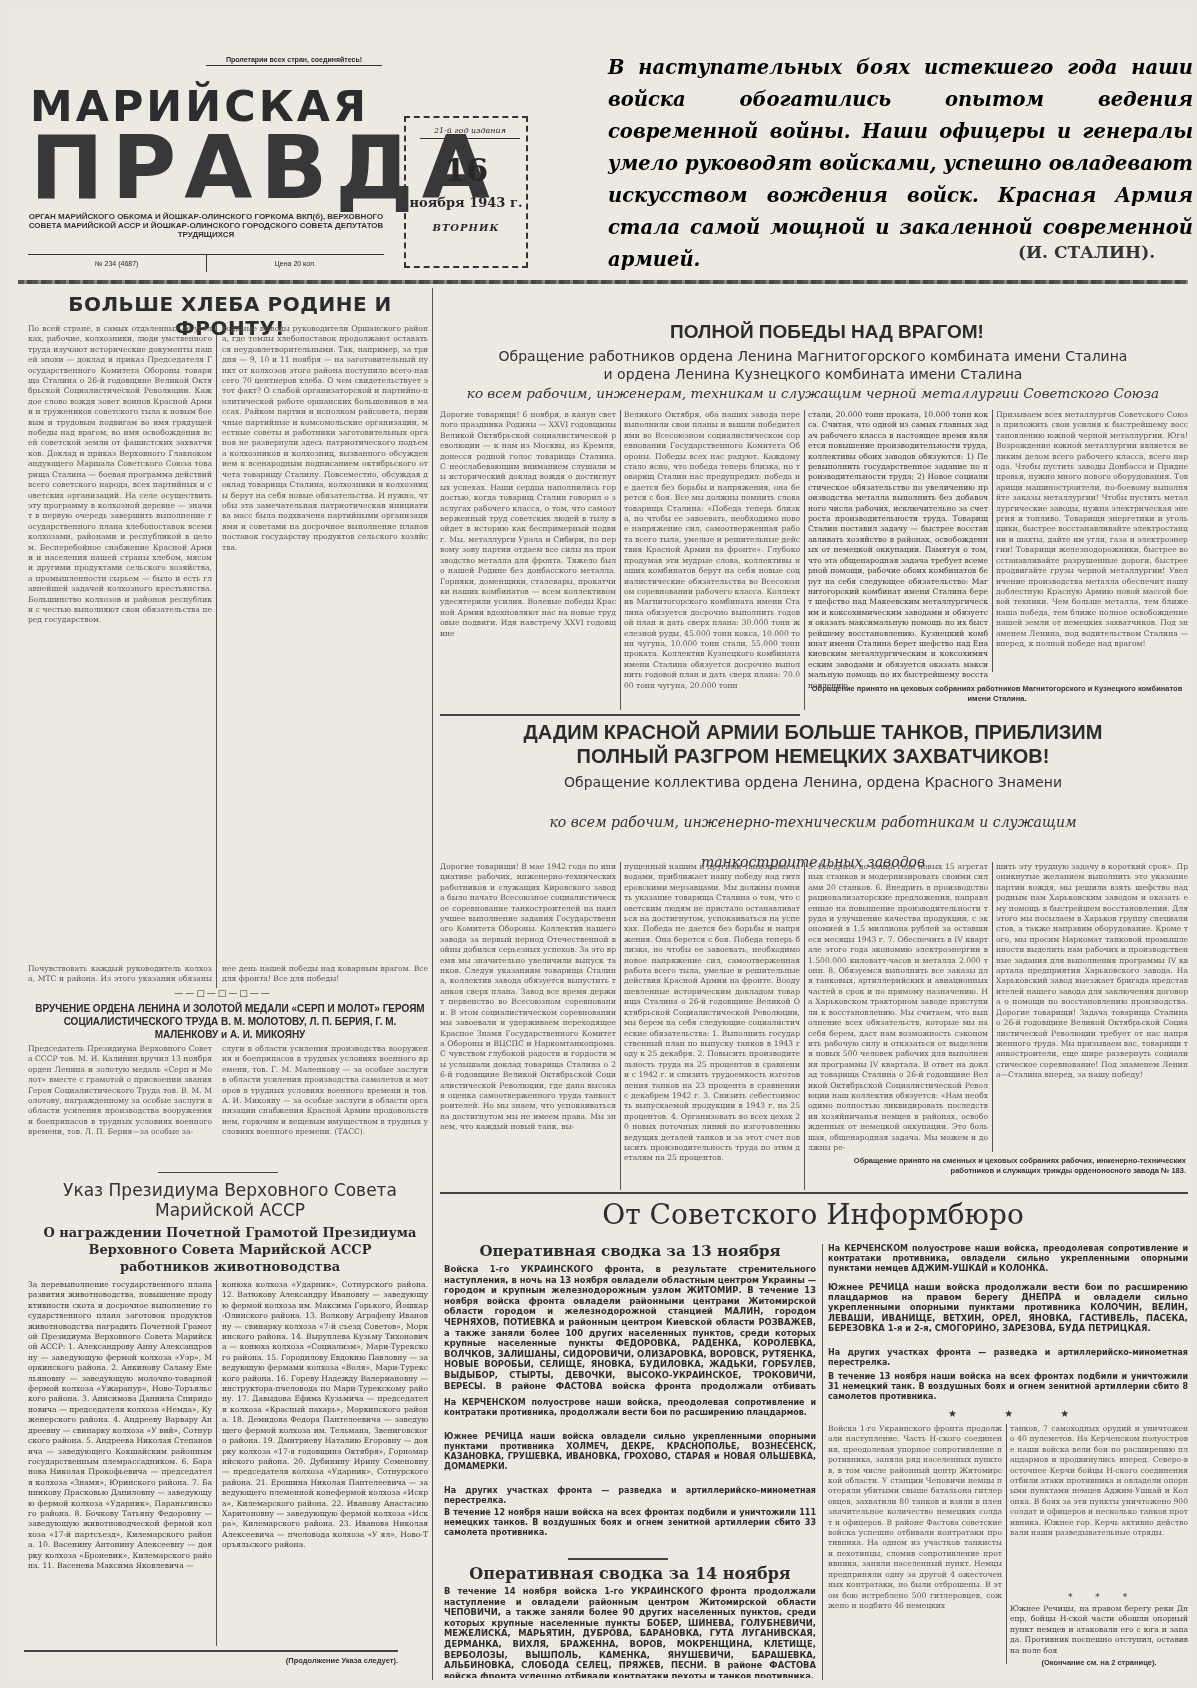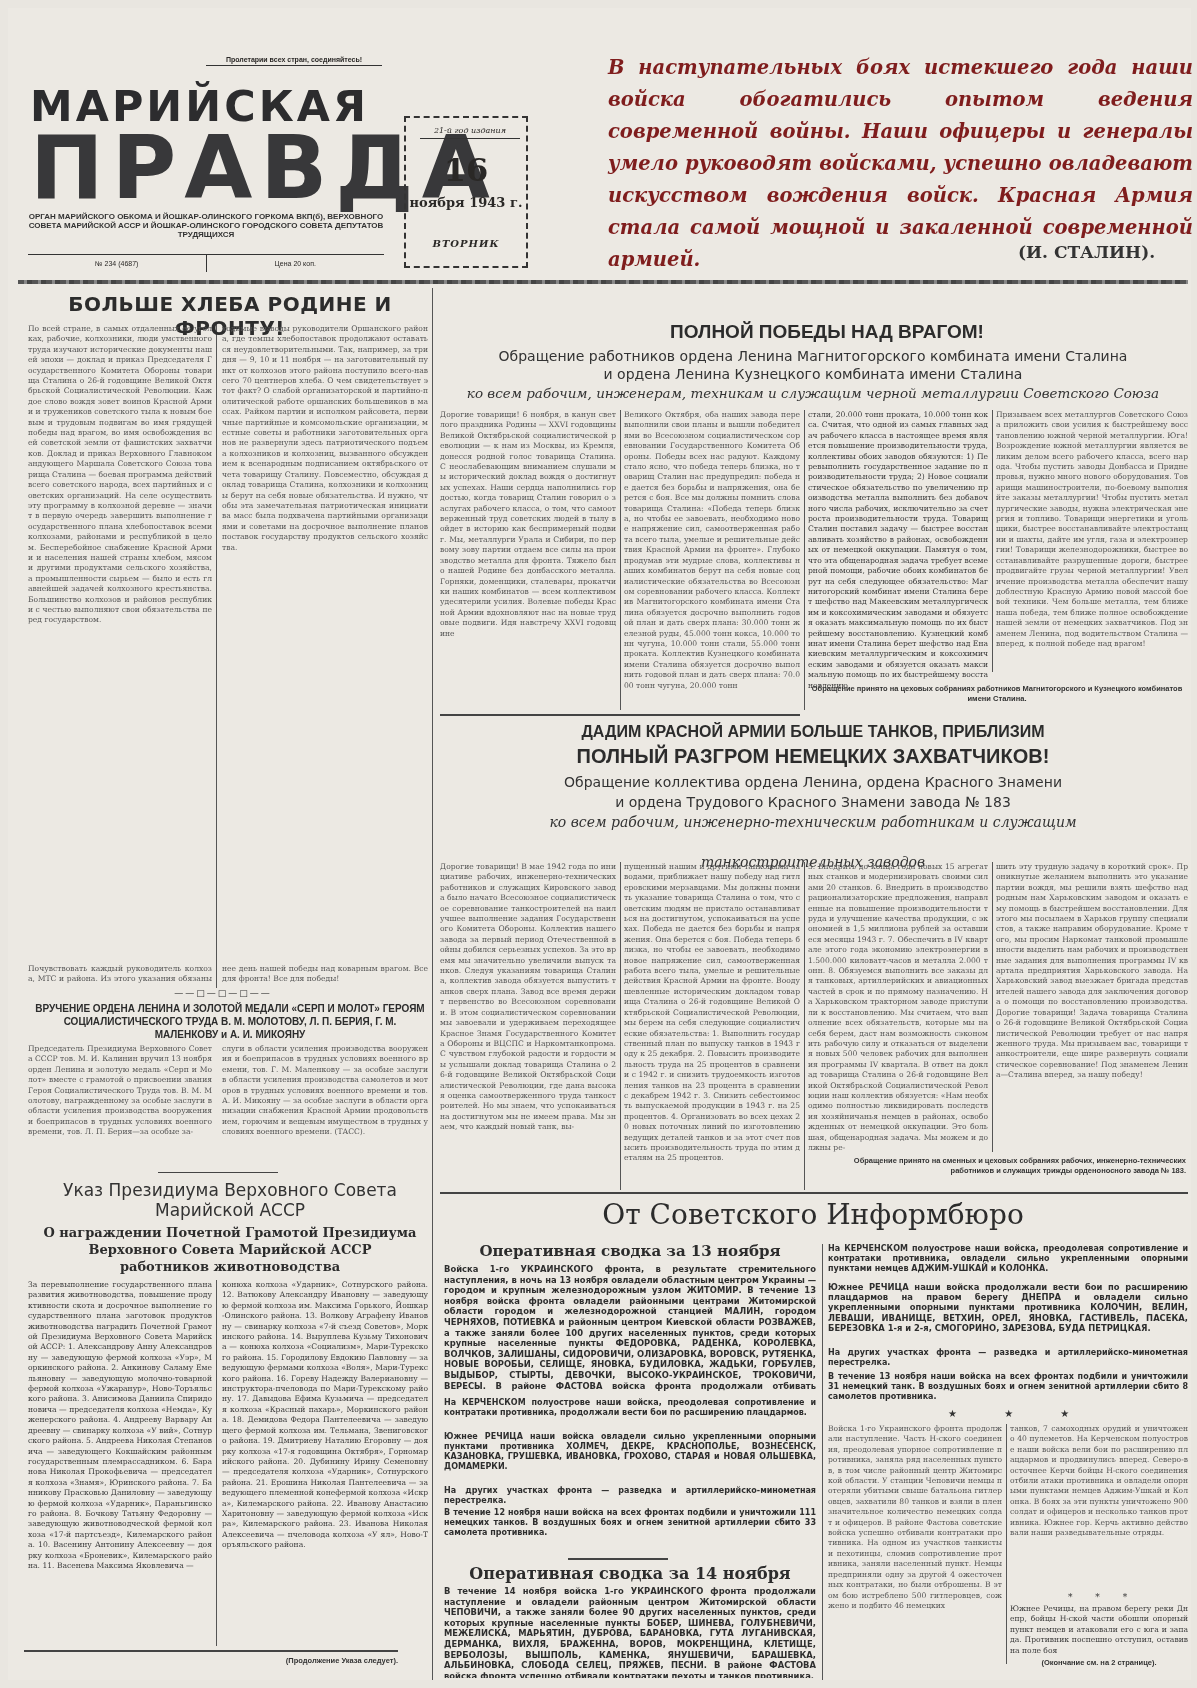--- a/index.html
+++ b/index.html
@@ -43,25 +43,25 @@
   .issue-row span { flex: 1; text-align: center; padding-top: 5px; }
   .issue-row span:first-child { border-right: 1px solid #333; }
   .datebox {
     position: absolute; left: 396px; top: 108px; width: 124px; height: 152px;
     border: 2px dashed #333; text-align: center;
     font-family: "DejaVu Serif", serif;
   }
   .datebox .yr { font-style: italic; font-size: 8px; margin-top: 8px; border-bottom: 1px solid #333; padding-bottom: 3px; margin-left: 14px; margin-right: 6px; }
   .datebox .day { font-size: 32px; font-weight: bold; margin-top: 12px; }
   .datebox .mon { font-size: 13px; font-weight: bold; margin-top: 6px; }
-  .datebox .wd { font-size: 10px; font-style: italic; font-weight: bold; margin-top: 28px; letter-spacing: 1px; }
+  .datebox .wd { font-size: 10px; font-style: italic; font-weight: bold; margin-top: 12px; letter-spacing: 1px; }
   .quote {
     position: absolute; left: 600px; top: 44px; width: 585px;
     font-family: "DejaVu Serif", serif; font-style: italic; font-weight: bold;
-    font-size: 19.5px; line-height: 32px; color: #7f1d1d; text-align: justify;
+    font-size: 19.5px; line-height: 32px; color: #000000; text-align: justify;
   }
   .quote-author {
     position: absolute; left: 1010px; top: 234px;
     font-family: "DejaVu Serif", serif; font-weight: bold; font-size: 17px; color: #333;
   }
   .mast-rule {
     position: absolute; left: 10px; top: 272px; width: 1170px; height: 4px;
     background: repeating-linear-gradient(90deg,#555 0 6px,#888 6px 9px,#444 9px 14px);
   }
   .vrule { position: absolute; width: 1px; background: #555; }
@@ -140,24 +140,23 @@
   <div class="col" style="left:432px; top:402px; width:176px; height:300px;">Дорогие товарищи! 6 ноября, в канун светлого праздника Родины — XXVI годовщины Великой Октябрьской социалистической революции — к нам из Москвы, из Кремля, донесся родной голос товарища Сталина. С неослабевающим вниманием слушали мы исторический доклад вождя о достигнутых успехах. Наши сердца наполнились гордостью, когда товарищ Сталин говорил о заслугах рабочего класса, о том, что самоотверженный труд советских людей в тылу войдет в историю как беспримерный подвиг. Мы, металлурги Урала и Сибири, по первому зову партии отдаем все силы на производство металла для фронта. Тяжело было нашей Родине без донбасского металла. Горняки, доменщики, сталевары, прокатчики наших комбинатов — всем коллективом удесятерили усилия. Волевые победы Красной Армии вдохновляют нас на новые трудовые подвиги. Идя навстречу XXVI годовщине</div>
   <div class="vrule" style="left:612px; top:402px; height:300px;"></div>
   <div class="col" style="left:616px; top:402px; width:176px; height:300px;">Великого Октября, оба наших завода перевыполнили свои планы и вышли победителями во Всесоюзном социалистическом соревновании Государственного Комитета Обороны. Победы всех нас радуют. Каждому стало ясно, что победа теперь близка, но товарищ Сталин нас предупредил: победа не дается без борьбы и напряжения, она берется с боя. Все мы должны помнить слова товарища Сталина: «Победа теперь близка, но чтобы ее завоевать, необходимо новое напряжение сил, самоотверженная работа всего тыла, умелые и решительные действия Красной Армии на фронте». Глубоко продумав эти мудрые слова, коллективы наших комбинатов берут на себя новые социалистические обязательства во Всесоюзном соревновании рабочего класса. Коллектив Магнитогорского комбината имени Сталина обязуется досрочно выполнить годовой план и дать сверх плана: 30.000 тонн железной руды, 45.000 тонн кокса, 10.000 тонн чугуна, 10.000 тонн стали, 55.000 тонн проката. Коллектив Кузнецкого комбината имени Сталина обязуется досрочно выполнить годовой план и дать сверх плана: 70.000 тонн чугуна, 20.000 тонн</div>
   <div class="vrule" style="left:796px; top:402px; height:300px;"></div>
   <div class="col bold" style="left:800px; top:402px; width:180px; height:300px;">стали, 20.000 тонн проката, 10.000 тонн кокса. Считая, что одной из самых главных задач рабочего класса в настоящее время является повышение производительности труда, коллективы обоих заводов обязуются: 1) Перевыполнить государственное задание по производительности труда; 2) Новое социалистическое обязательство по увеличению производства металла выполнить без добавочного числа рабочих, исключительно за счет роста производительности труда. Товарищ Сталин поставил задачу — быстрее восстанавливать хозяйство в районах, освобожденных от немецкой оккупации. Памятуя о том, что эта общенародная задача требует всемерной помощи, рабочие обоих комбинатов берут на себя следующее обязательство: Магнитогорский комбинат имени Сталина берет шефство над Макеевским металлургическим и коксохимическим заводами и обязуется оказать максимальную помощь по их быстрейшему восстановлению. Кузнецкий комбинат имени Сталина берет шефство над Енакиевским металлургическим и коксохимическим заводами и обязуется оказать максимальную помощь по их быстрейшему восстановлению.</div>
   <div class="vrule" style="left:984px; top:402px; height:262px;"></div>
   <div class="col" style="left:988px; top:402px; width:192px; height:262px;">Призываем всех металлургов Советского Союза приложить свои усилия к быстрейшему восстановлению южной черной металлургии. Юга! Возрождение южной металлургии является великим делом всего рабочего класса, всего народа. Чтобы пустить заводы Донбасса и Приднепровья, нужно много нового оборудования. Товарищи машиностроители, по-боевому выполняйте заказы металлургии! Чтобы пустить металлургические заводы, нужна электрическая энергия и топливо. Товарищи энергетики и угольщики, быстрее восстанавливайте электростанции и шахты, дайте им угля, газа и электроэнергии! Товарищи железнодорожники, быстрее восстанавливайте разрушенные дороги, быстрее продвигайте грузы черной металлургии! Увеличение производства металла обеспечит нашу доблестную Красную Армию новой массой боевой техники. Чем больше металла, тем ближе наша победа, тем ближе полное освобождение нашей земли от немецких захватчиков. Под знаменем Ленина, под водительством Сталина — вперед, к полной победе над врагом!</div>
   <div class="sign" style="left:800px; top:676px; width:378px; text-align:center;">Обращение принято на цеховых собраниях работников Магнитогорского и Кузнецкого комбинатов имени Сталина.</div>
   <div class="hrule" style="left:432px; top:706px; width:360px;"></div>
 
-  <div class="h-bold-sans" style="position:absolute; left:430px; top:712px; width:750px; font-size:16px; line-height:24px; font-family:'Liberation Sans',sans-serif;text-align:center;">ДАДИМ КРАСНОЙ АРМИИ БОЛЬШЕ ТАНКОВ, ПРИБЛИЗИМ</div>
+  <div class="h-bold-sans" style="position:absolute; left:430px; top:712px; width:750px; font-size:20px; line-height:24px; font-family:'Liberation Sans',sans-serif;text-align:center;">ДАДИМ КРАСНОЙ АРМИИ БОЛЬШЕ ТАНКОВ, ПРИБЛИЗИМ</div>
   <div class="h-bold-sans" style="position:absolute; left:430px; top:736px; width:750px; font-size:20px; line-height:24px; font-family:'Liberation Sans',sans-serif;">ПОЛНЫЙ РАЗГРОМ НЕМЕЦКИХ ЗАХВАТЧИКОВ!</div>
   <div class="h-plain-sans" style="position:absolute; left:430px; top:766px; width:750px; font-size:14px;">Обращение коллектива ордена Ленина, ордена Красного Знамени</div>
-  <div class="h-plain-sans" style="position:absolute; left:430px; top:786px; width:750px; font-size:14px;">и ордена Трудового Красного Знамени завода № 183</div>
   <div class="h-ital" style="position:absolute; left:430px; top:806px; width:750px; font-size:14px;">ко всем рабочим, инженерно-техническим работникам и служащим</div>
   <div class="h-ital" style="position:absolute; left:430px; top:846px; width:750px; font-size:14px;">танкостроительных заводов</div>
   <div class="col" style="left:432px; top:854px; width:176px; height:328px;">Дорогие товарищи! В мае 1942 года по инициативе рабочих, инженерно-технических работников и служащих Кировского завода было начато Всесоюзное социалистическое соревнование танкостроителей на наилучшее выполнение задания Государственного Комитета Обороны. Коллектив нашего завода за первый период Отечественной войны добился серьезных успехов. За это время мы значительно увеличили выпуск танков. Следуя указаниям товарища Сталина, коллектив завода обязуется выпустить танков сверх плана. Завод все время держит первенство во Всесоюзном соревновании. В этом социалистическом соревновании мы завоевали и удерживаем переходящее Красное Знамя Государственного Комитета Обороны и ВЦСПС и Наркомтанкопрома. С чувством глубокой радости и гордости мы услышали доклад товарища Сталина о 26-й годовщине Великой Октябрьской Социалистической Революции, где дана высокая оценка самоотверженного труда танкостроителей. Но мы знаем, что успокаиваться на достигнутом мы не имеем права. Мы знаем, что каждый новый танк, вы-</div>
   <div class="vrule" style="left:612px; top:854px; height:328px;"></div>
   <div class="col" style="left:616px; top:854px; width:176px; height:328px;">пущенный нашим и другими танковыми заводами, приближает нашу победу над гитлеровскими мерзавцами. Мы должны помнить указание товарища Сталина о том, что советским людям не пристало останавливаться на достигнутом, успокаиваться на успехах. Победа не дается без борьбы и напряжения. Она берется с боя. Победа теперь близка, но чтобы ее завоевать, необходимо новое напряжение сил, самоотверженная работа всего тыла, умелые и решительные действия Красной Армии на фронте. Воодушевленные историческим докладом товарища Сталина о 26-й годовщине Великой Октябрьской Социалистической Революции, мы берем на себя следующие социалистические обязательства: 1. Выполнить государственный план по выпуску танков в 1943 году к 25 декабря. 2. Повысить производительность труда на 25 процентов в сравнении с 1942 г. и снизить трудоемкость изготовления танков на 23 процента в сравнении с декабрем 1942 г. 3. Снизить себестоимость выпускаемой продукции в 1943 г. на 25 процентов. 4. Организовать во всех цехах 20 новых поточных линий по изготовлению ведущих деталей танков и за этот счет повысить производительность труда по этим деталям на 25 процентов.</div>
   <div class="vrule" style="left:796px; top:854px; height:328px;"></div>
   <div class="col" style="left:800px; top:854px; width:180px; height:328px;">5. Внедрить до конца года новых 15 агрегатных станков и модернизировать своими силами 20 станков. 6. Внедрить в производство рационализаторские предложения, направленные на повышение производительности труда и улучшение качества продукции, с экономией в 1,5 миллиона рублей за оставшиеся месяцы 1943 г. 7. Обеспечить в IV квартале этого года экономию электроэнергии в 1.500.000 киловатт-часов и металла 2.000 тонн. 8. Обязуемся выполнить все заказы для танковых, артиллерийских и авиационных частей в срок и по прямому назначению. На Харьковском тракторном заводе приступили к восстановлению. Мы считаем, что выполнение всех обязательств, которые мы на себя берем, даст нам возможность сэкономить рабочую силу и отказаться от выделения новых 500 человек рабочих для выполнения программы IV квартала. В ответ на доклад товарища Сталина о 26-й годовщине Великой Октябрьской Социалистической Революции наш коллектив обязуется: «Нам необходимо полностью ликвидировать последствия хозяйничанья немцев в районах, освобожденных от немецкой оккупации. Это большая, общенародная задача. Мы можем и должны ре-</div>
   <div class="vrule" style="left:984px; top:854px; height:290px;"></div>
   <div class="col" style="left:988px; top:854px; width:192px; height:290px;">шить эту трудную задачу в короткий срок». Проникнутые желанием выполнить это указание партии вождя, мы решили взять шефство над родным нам Харьковским заводом и оказать ему помощь в быстрейшем восстановлении. Для этого мы посылаем в Харьков группу специалистов, а также направим оборудование. Кроме того, мы просим Наркомат танковой промышленности выделить нам рабочих и производственные задания для выполнения программы IV квартала предприятия Харьковского завода. На Харьковский завод выезжает бригада представителей нашего завода для заключения договора о помощи по восстановлению производства. Дорогие товарищи! Задача товарища Сталина о 26-й годовщине Великой Октябрьской Социалистической Революции требует от нас напряженного труда. Мы призываем вас, товарищи танкостроители, еще шире развернуть социалистическое соревнование! Под знаменем Ленина—Сталина вперед, за нашу победу!</div>
   <div class="sign" style="left:840px; top:1148px; width:338px;">Обращение принято на сменных и цеховых собраниях рабочих, инженерно-технических работников и служащих трижды орденоносного завода № 183.</div>

